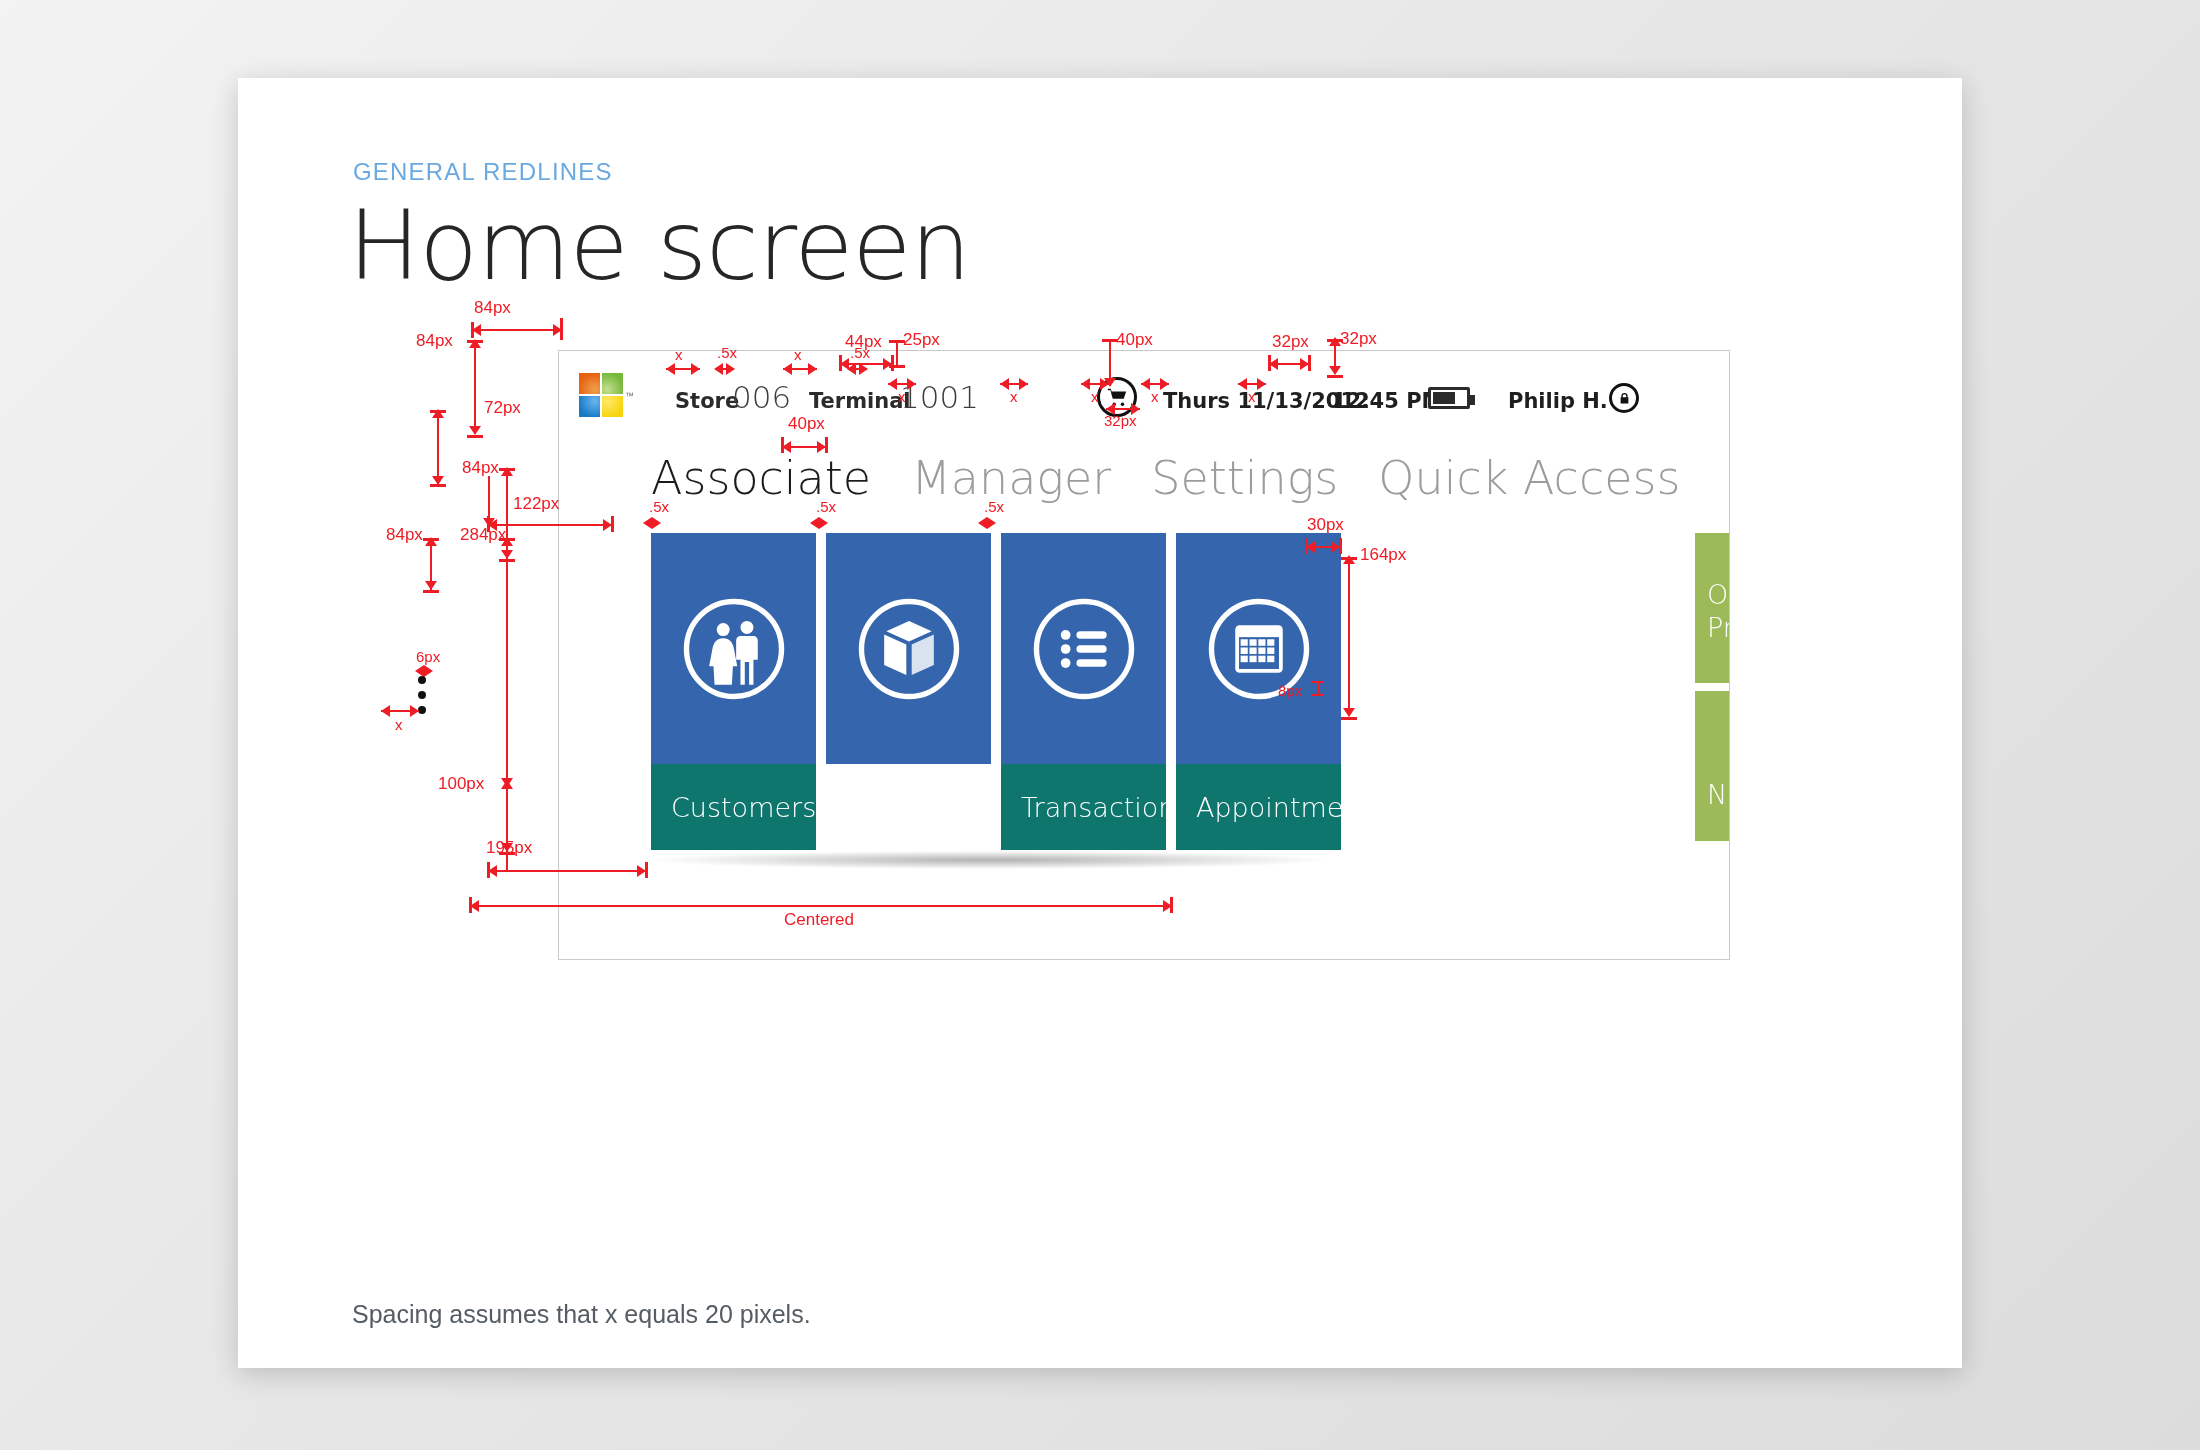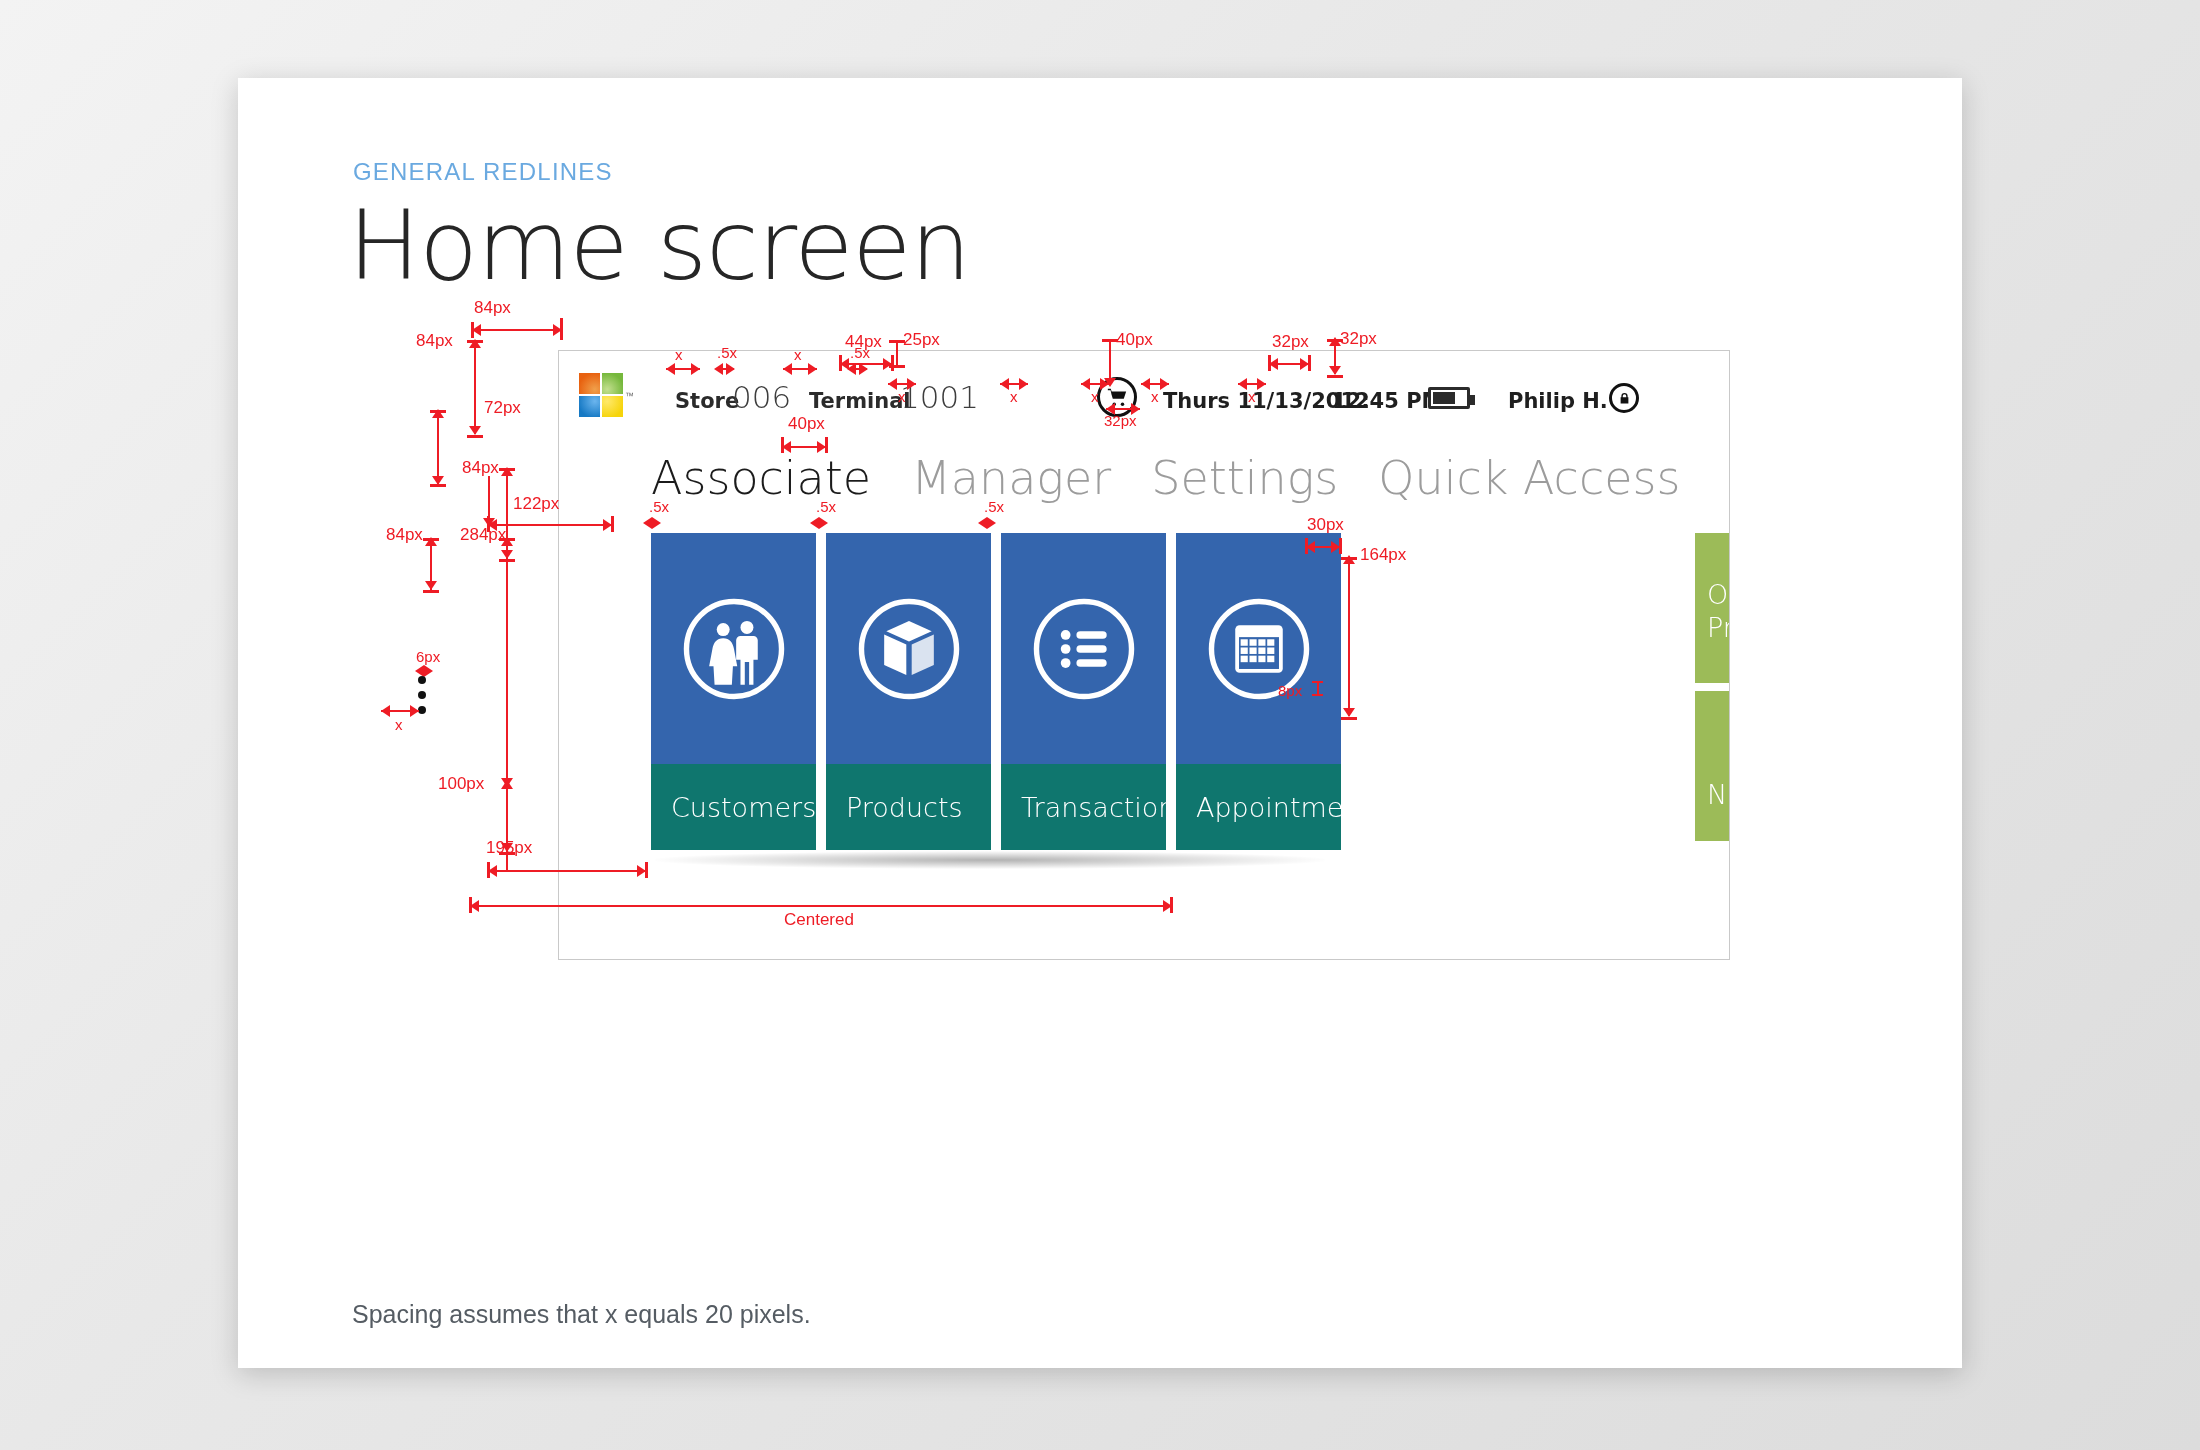--- a/index.html
+++ b/index.html
@@ -209,23 +209,20 @@
 
         <div class="tile">
           <div class="body">
             <svg class="ico" viewBox="0 0 100 100" aria-hidden="true">
               <circle cx="50" cy="50" r="44" fill="none" stroke="#fff" stroke-width="5"></circle>
               <path fill="#fff" d="M50 24 26 35v30l24 11 24-11V35z" opacity=".0"></path>
               <path fill="#fff" d="M50 24 29 33.5 50 43l21-9.5z"></path>
               <path fill="#fff" d="M27 36.5v28.2L47.5 74V45.8z"></path>
               <path fill="#fff" d="M73 36.5v28.2L52.5 74V45.8z" opacity=".82"></path>
             </svg>
-          </div>
-          <div class="foot">
-            <span>Products</span>
           </div>
         </div>
 
         <div class="tile">
           <div class="body">
             <svg class="ico" viewBox="0 0 100 100" aria-hidden="true">
               <circle cx="50" cy="50" r="44" fill="none" stroke="#fff" stroke-width="5"></circle>
               <circle cx="33" cy="37" r="4.5" fill="#fff"></circle>
               <circle cx="33" cy="50" r="4.5" fill="#fff"></circle>
               <circle cx="33" cy="63" r="4.5" fill="#fff"></circle>

